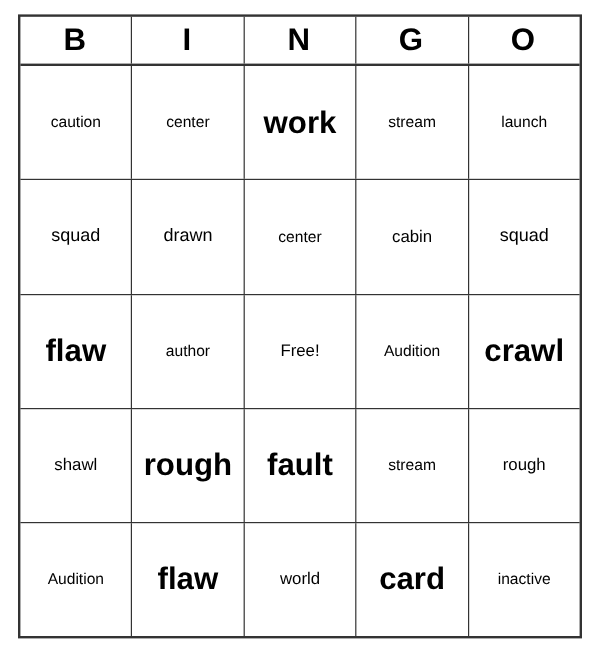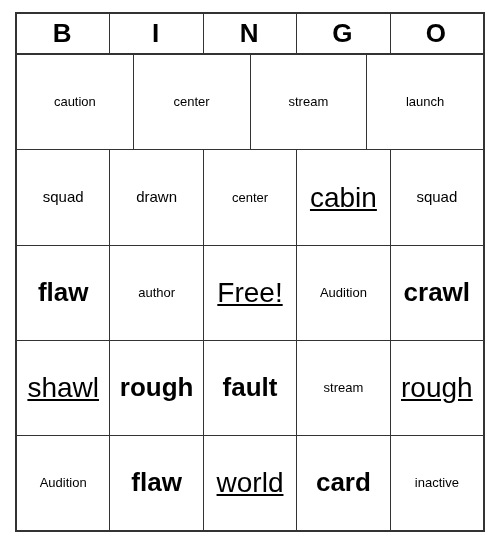--- a/index.html
+++ b/index.html
@@ -34,20 +34,21 @@
     .bingo-header .cell {
       font-size: 32px;
       font-weight: bold;
       letter-spacing: 2px;
     }
 
     .bingo-row {
       display: flex;
       flex: 1;
       border-bottom: 1px solid #333;
+      justify-content: center;
     }
 
     .bingo-row:last-child {
       border-bottom: none;
     }
 
     .cell {
       flex: 1;
       display: flex;
       align-items: center;
@@ -65,22 +66,21 @@
       font-size: 15px;
       line-height: 1.2;
     }
 
     .cell-text.large {
       font-size: 26px;
       font-weight: bold;
     }
 
     .cell-text.medium {
-      font-size: 28px;
-      text-decoration: underline;
+      font-size: 14px;
     }
 
     .cell-text.small {
       font-size: 13px;
     }
   </style>
 </head>
 <body>
 
 <div class="bingo-card">
@@ -101,20 +101,23 @@
         <span class="cell-text large">O</span>
       </div>
     </div>
   <div id="bingo-body" style="display: flex; flex-direction: column; flex: 1 1 0%;">
   <div class="bingo-row">
         <div class="cell">
           <span class="cell-text small">caution</span>
         </div>
         <div class="cell">
           <span class="cell-text small">center</span>
+        </div>
+        <div class="cell">
+          <span class="cell-text large">work</span>
         </div>
         <div class="cell">
           <span class="cell-text small">stream</span>
         </div>
         <div class="cell">
           <span class="cell-text small">launch</span>
         </div>
       </div>
       <div class="bingo-row">
         <div class="cell">

